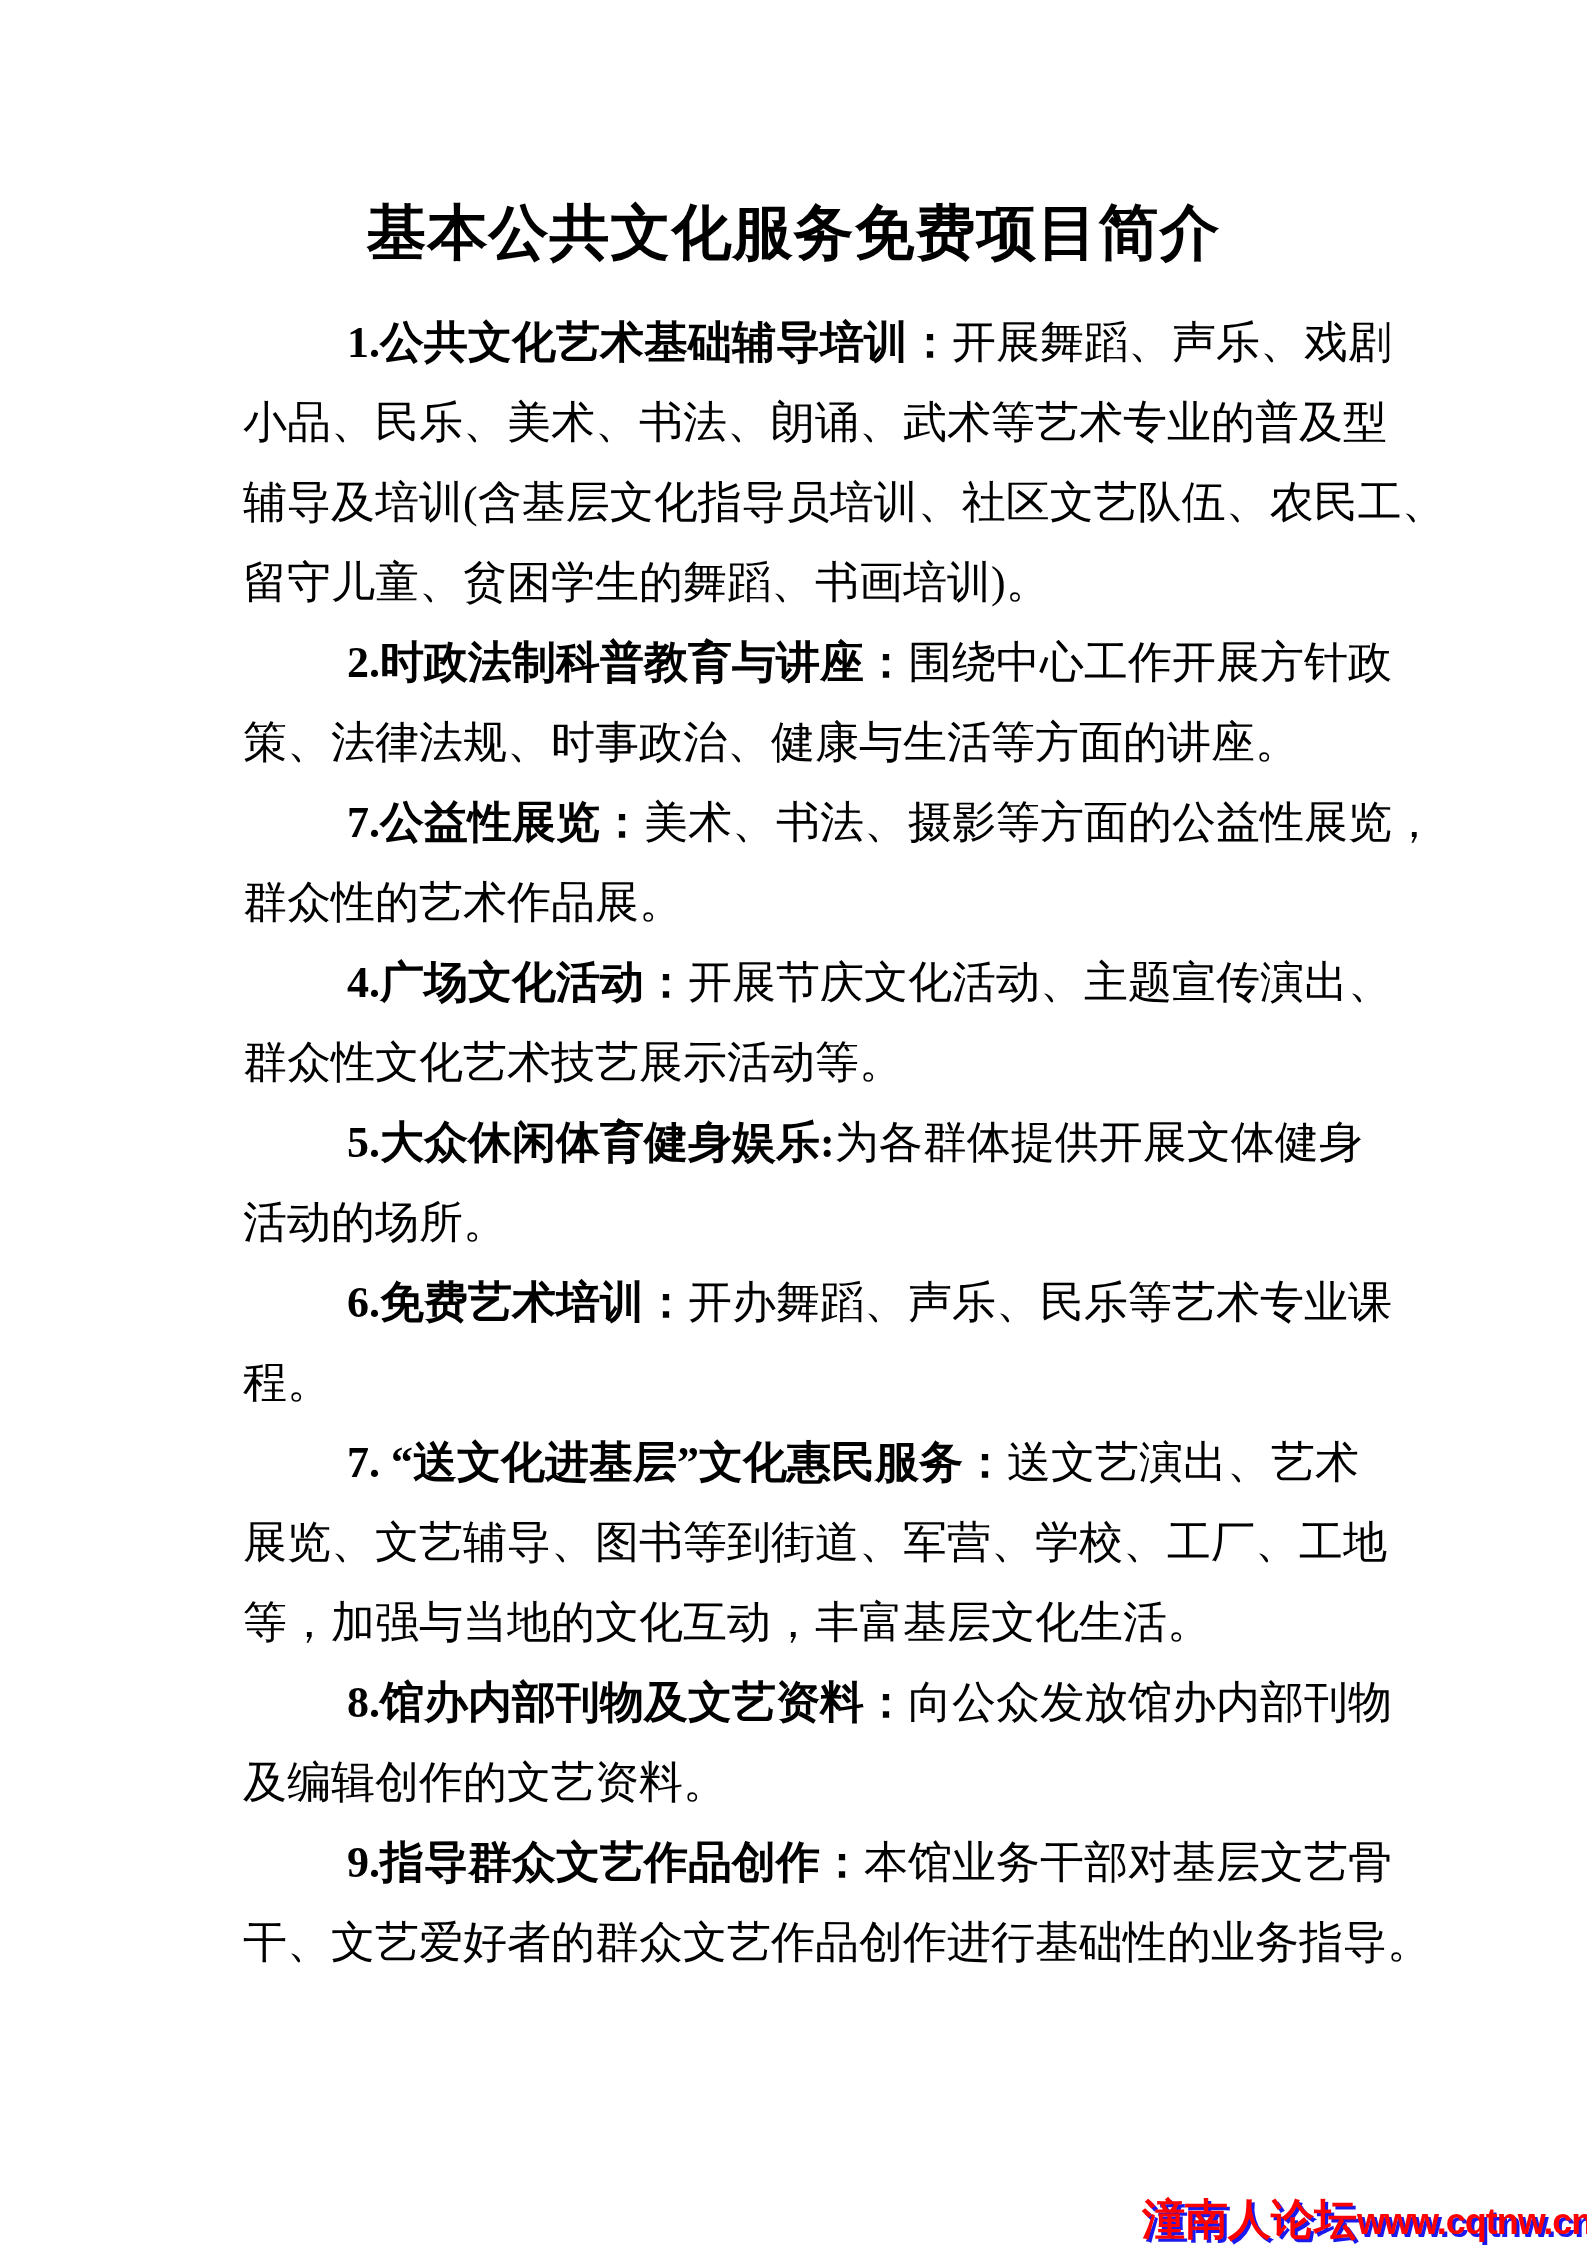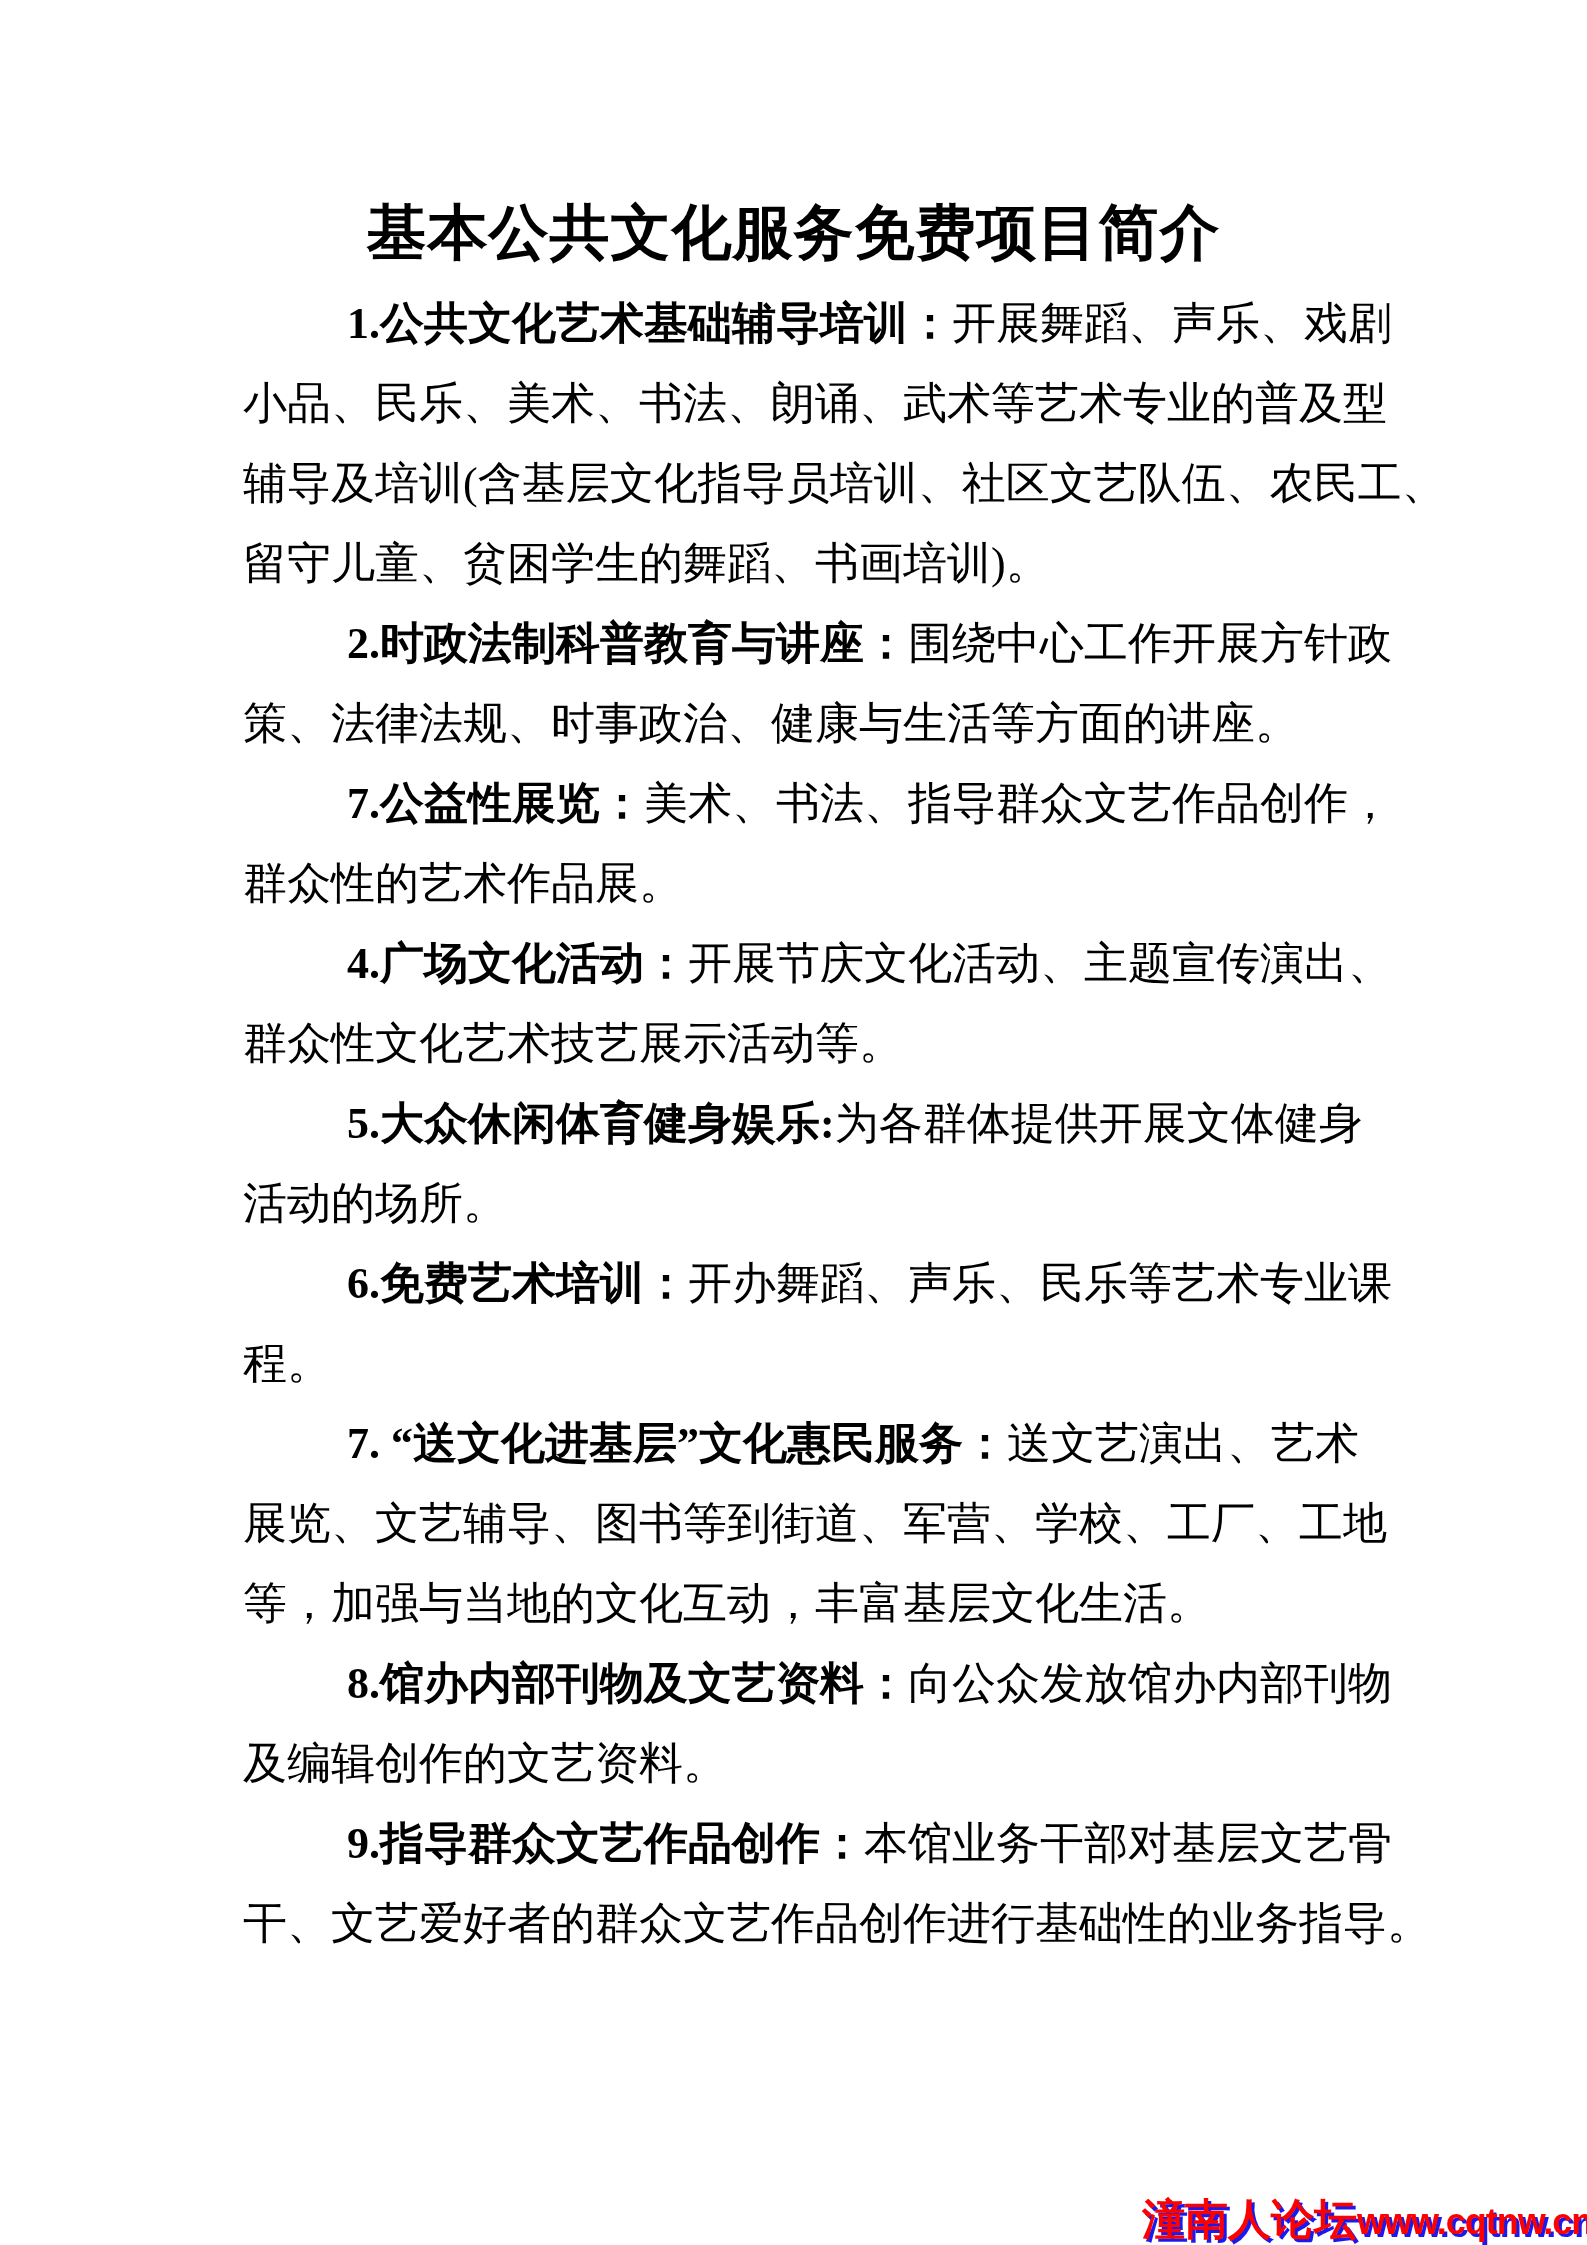--- a/index.html
+++ b/index.html
@@ -24,21 +24,21 @@
     text-align: center;
     font-family: "Liberation Sans", "DejaVu Sans", sans-serif;
     font-weight: bold;
     font-size: 60px;
     line-height: 66px;
     letter-spacing: 1px;
   }
   .doc-body {
     position: absolute;
     left: 243px;
-    top: 284px;
+    top: 303px;
     width: 1110px;
     font-family: "Liberation Serif", "DejaVu Serif", serif;
     font-size: 44px;
   }
   .line {
     height: 80px;
     line-height: 80px;
     white-space: nowrap;
     text-align: left;
   }
@@ -71,21 +71,21 @@
 <div class="page">
   <h1 class="doc-title">基本公共文化服务免费项目简介</h1>
 
   <div class="doc-body">
       <div class="line indent"><span class="lead">1.公共文化艺术基础辅导培训：</span><span>开展舞蹈、声乐、戏剧</span></div>
       <div class="line"><span>小品、民乐、美术、书法、朗诵、武术等艺术专业的普及型</span></div>
       <div class="line"><span>辅导及培训(含基层文化指导员培训、社区文艺队伍、农民工、</span></div>
       <div class="line"><span>留守儿童、贫困学生的舞蹈、书画培训)。</span></div>
       <div class="line indent"><span class="lead">2.时政法制科普教育与讲座：</span><span>围绕中心工作开展方针政</span></div>
       <div class="line"><span>策、法律法规、时事政治、健康与生活等方面的讲座。</span></div>
-      <div class="line indent"><span class="lead">7.公益性展览：</span><span>美术、书法、指导群众文艺作品创作，</span></div>
+      <div class="line indent"><span class="lead">7.公益性展览：</span><span>美术、书法、摄影等方面的公益性展览，</span></div>
       <div class="line"><span>群众性的艺术作品展。</span></div>
       <div class="line indent"><span class="lead">4.广场文化活动：</span><span>开展节庆文化活动、主题宣传演出、</span></div>
       <div class="line"><span>群众性文化艺术技艺展示活动等。</span></div>
       <div class="line indent"><span class="lead">5.大众休闲体育健身娱乐:</span><span>为各群体提供开展文体健身</span></div>
       <div class="line"><span>活动的场所。</span></div>
       <div class="line indent"><span class="lead">6.免费艺术培训：</span><span>开办舞蹈、声乐、民乐等艺术专业课</span></div>
       <div class="line"><span>程。</span></div>
       <div class="line indent"><span class="lead">7. “送文化进基层”文化惠民服务：</span><span>送文艺演出、艺术</span></div>
       <div class="line"><span>展览、文艺辅导、图书等到街道、军营、学校、工厂、工地</span></div>
       <div class="line"><span>等，加强与当地的文化互动，丰富基层文化生活。</span></div>

